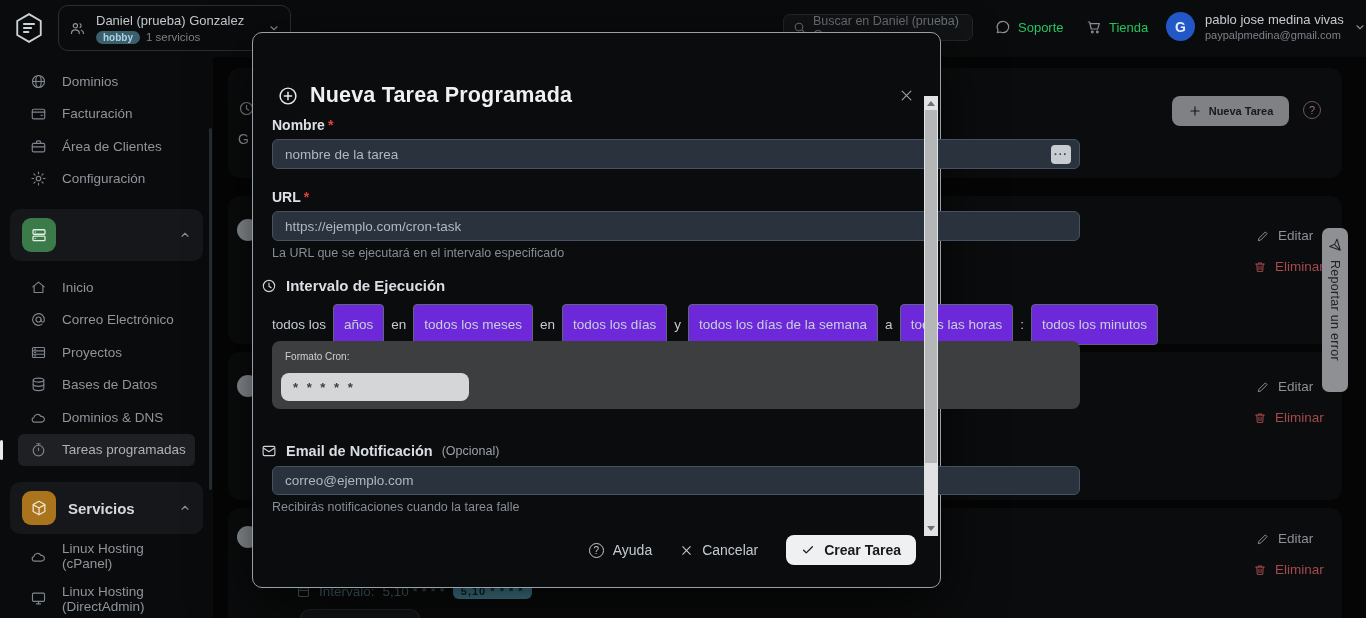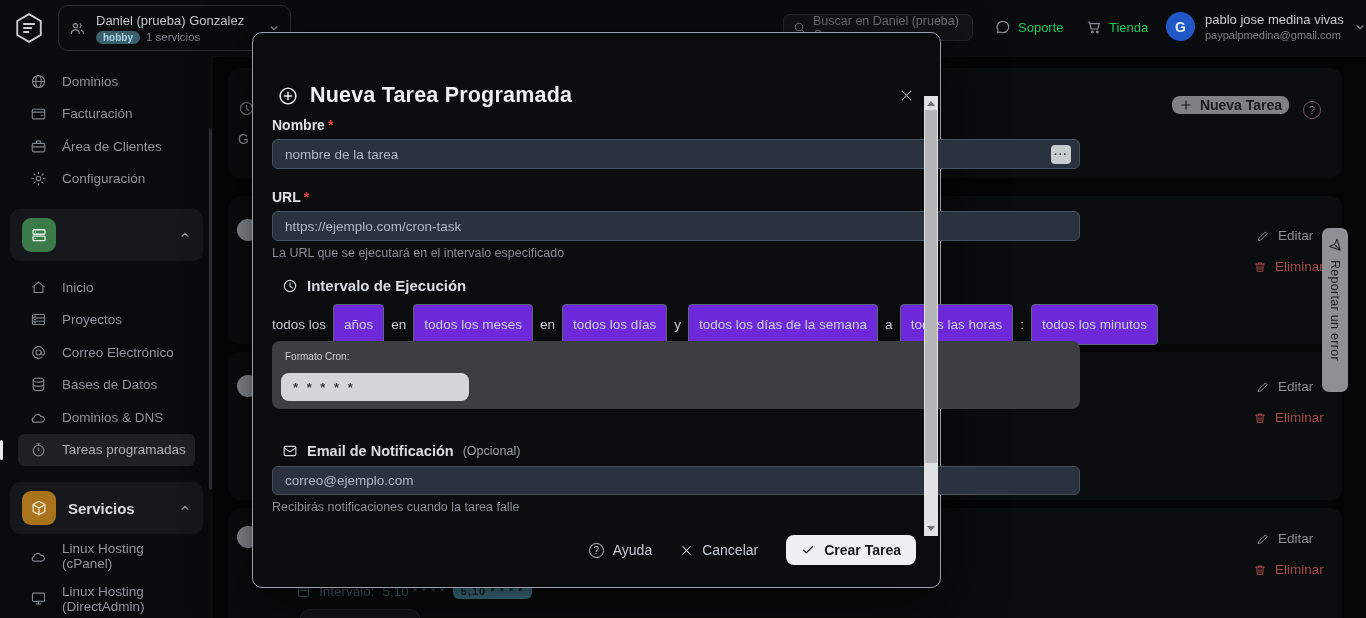--- a/index.html
+++ b/index.html
@@ -47,22 +47,22 @@
   .two-line .lbl{width:150px;line-height:15px;}
   .side-scroll{left:209px;top:71px;width:3px;height:362px;background:#2a2d31;border-radius:2px;}
 
   
   .main{left:213px;top:57px;width:1153px;height:561px;background:#050506;}
   .bg-card{position:absolute;left:15px;width:1114px;background:#0b0c0d;border-radius:12px;}
   .toggle{position:absolute;left:24px;width:22px;height:22px;border-radius:50%;background:#979ca1;cursor:pointer;}
   .row-act{position:absolute;display:flex;align-items:center;gap:8px;font-size:13.5px;cursor:pointer;}
   .edit{color:#8b9197;}
   .del{color:#a54a4e;}
-  .newtask{left:959px;top:39px;width:117px;height:18px;background:#7f8184;border-radius:8px;color:#17191b;
-           font-size:14px;font-weight:600;display:flex;align-items:center;justify-content:center;gap:7px;cursor:pointer;}
+  .newtask{left:959px;top:39px;width:117px;height:30px;background:#7f8184;border-radius:8px;color:#17191b;
+           font-size:11px;font-weight:600;display:flex;align-items:center;justify-content:center;gap:7px;cursor:pointer;}
   .help-circ{left:1090px;top:44px;width:18px;height:18px;border:1.5px solid #6e565e;border-radius:50%;color:#92737c;
              font-size:11px;display:flex;align-items:center;justify-content:center;box-sizing:border-box;cursor:pointer;}
   .interval-row{left:83px;top:526px;display:flex;align-items:center;gap:8px;color:#517680;font-size:13.5px;}
   .interval-badge{background:#4f93a8;color:#0a2730;font-size:11px;font-weight:bold;border-radius:6px;padding:2px 8px;letter-spacing:1px;cursor:default;}
   .cut-pill{left:87px;top:552px;width:118px;height:9px;background:#141619;border:1px solid #26292d;border-bottom:none;
             border-radius:10px 10px 0 0;}
   .hdr-clock{left:25px;top:43px;color:#878e94;}
   .hdr-frag{left:25px;top:74px;color:#9aa0a6;font-size:14px;}
 
   
@@ -75,21 +75,21 @@
          box-sizing:border-box;z-index:10;box-shadow:0 18px 60px rgba(0,0,0,.75);}
   .m-title{position:absolute;left:24px;top:50px;display:flex;align-items:center;gap:11px;}
   .m-title h1{margin:0;font-size:21.5px;font-weight:700;color:#eef1f4;letter-spacing:.2px;}
   .m-close{position:absolute;right:26px;top:55px;color:#9aa1a8;cursor:pointer;}
   .m-label{position:absolute;left:19px;font-size:14px;font-weight:700;color:#dde1e6;}
   .req{color:#e0433f;margin-left:3px;}
   .m-input{position:absolute;left:19px;width:808px;height:30px;background:#29323d;border:1px solid #46525f;border-radius:6px;
            box-sizing:border-box;color:#b9c2cc;font-size:13.5px;padding:0 12px;font-family:"Liberation Sans",sans-serif;outline:none;}
   .m-input::placeholder{color:#aeb8c3;opacity:1;}
   .m-helper{position:absolute;left:19px;font-size:12.5px;color:#868d95;}
-  .m-sec{position:absolute;left:29px;display:flex;align-items:center;gap:9px;color:#d9dee3;font-size:15px;font-weight:600;}
+  .m-sec{position:absolute;left:8px;display:flex;align-items:center;gap:9px;color:#d9dee3;font-size:15px;font-weight:600;}
   .m-sec .opt{font-size:12.5px;color:#9aa1a8;font-weight:400;}
   .cron-row{position:absolute;left:19px;top:271px;display:flex;align-items:center;gap:7px;
             color:#c4cbd3;font-size:13.5px;white-space:nowrap;}
   .csel{background:#6d28d9;border:1px solid #5c6878;border-radius:4px;padding:12px 10px;color:#c9d0da;cursor:pointer;}
   .cron-panel{position:absolute;left:19px;top:308px;width:808px;height:68px;background:#3d3e40;border-radius:8px;box-sizing:border-box;}
   .cron-lab{position:absolute;left:13px;top:10px;font-size:10px;color:#cdd1d5;}
   .cron-pill{position:absolute;left:9px;top:32px;width:188px;height:28px;background:#d4d6d8;border-radius:8px;
              display:flex;align-items:center;padding-left:12px;box-sizing:border-box;color:#3c3f43;font-size:13px;
              font-weight:bold;letter-spacing:2.5px;cursor:text;}
   .ext-btn{position:absolute;left:798px;top:112px;width:20px;height:19px;background:#c7ccd1;border-radius:4px;
@@ -246,34 +246,34 @@
         <svg width="17" height="17" viewBox="0 0 24 24" fill="none" stroke="currentColor" stroke-width="1.6" stroke-linecap="round" stroke-linejoin="round">
             <path d="M4 11.2L12 4.5l8 6.7"></path>
             <path d="M5.8 9.8V19h12.4V9.8"></path>
           </svg>
       </span>
       <span class="lbl">Inicio</span>
     </div>
     <div class="side-item">
       <span class="ic">
         <svg width="17" height="17" viewBox="0 0 24 24" fill="none" stroke="currentColor" stroke-width="1.6" stroke-linecap="round">
+            <circle cx="12" cy="12" r="3.6"></circle>
+            <path d="M15.6 12v1.3a2.3 2.3 0 004.6 0V12a8.2 8.2 0 10-3.2 6.5"></path>
+          </svg>
+      </span>
+      <span class="lbl">Correo Electrónico</span>
+    </div>
+    <div class="side-item">
+      <span class="ic">
+        <svg width="17" height="17" viewBox="0 0 24 24" fill="none" stroke="currentColor" stroke-width="1.6" stroke-linecap="round">
             <rect x="3.5" y="5" width="17" height="14" rx="1.5"></rect>
             <path d="M3.5 9.7h17M3.5 14.4h17M6.5 7.3h1.5M6.5 12h1.5M6.5 16.7h1.5"></path>
           </svg>
       </span>
       <span class="lbl">Proyectos</span>
-    </div>
-    <div class="side-item">
-      <span class="ic">
-        <svg width="17" height="17" viewBox="0 0 24 24" fill="none" stroke="currentColor" stroke-width="1.6" stroke-linecap="round">
-            <circle cx="12" cy="12" r="3.6"></circle>
-            <path d="M15.6 12v1.3a2.3 2.3 0 004.6 0V12a8.2 8.2 0 10-3.2 6.5"></path>
-          </svg>
-      </span>
-      <span class="lbl">Correo Electrónico</span>
     </div>
     <div class="side-item">
       <span class="ic">
         <svg width="17" height="17" viewBox="0 0 24 24" fill="none" stroke="currentColor" stroke-width="1.6">
             <ellipse cx="12" cy="5.8" rx="7.5" ry="2.8"></ellipse>
             <path d="M4.5 5.8v6c0 1.6 3.4 2.8 7.5 2.8s7.5-1.2 7.5-2.8v-6"></path>
             <path d="M4.5 11.8v6c0 1.6 3.4 2.8 7.5 2.8s7.5-1.2 7.5-2.8v-6"></path>
           </svg>
       </span>
       <span class="lbl">Bases de Datos</span>

